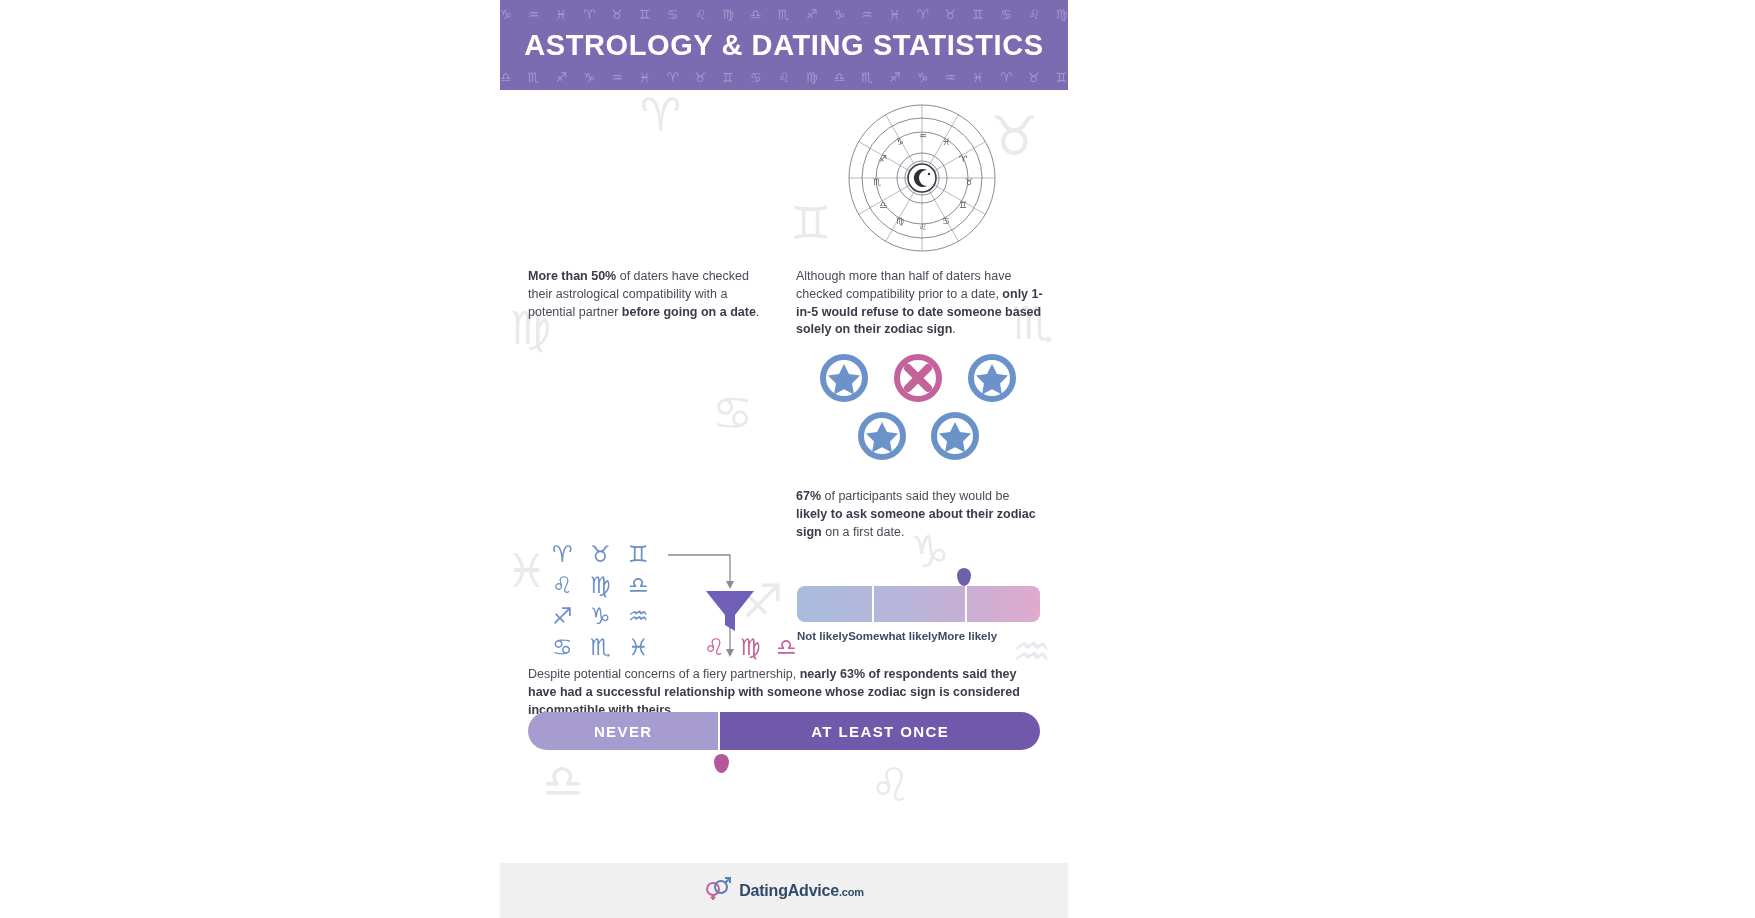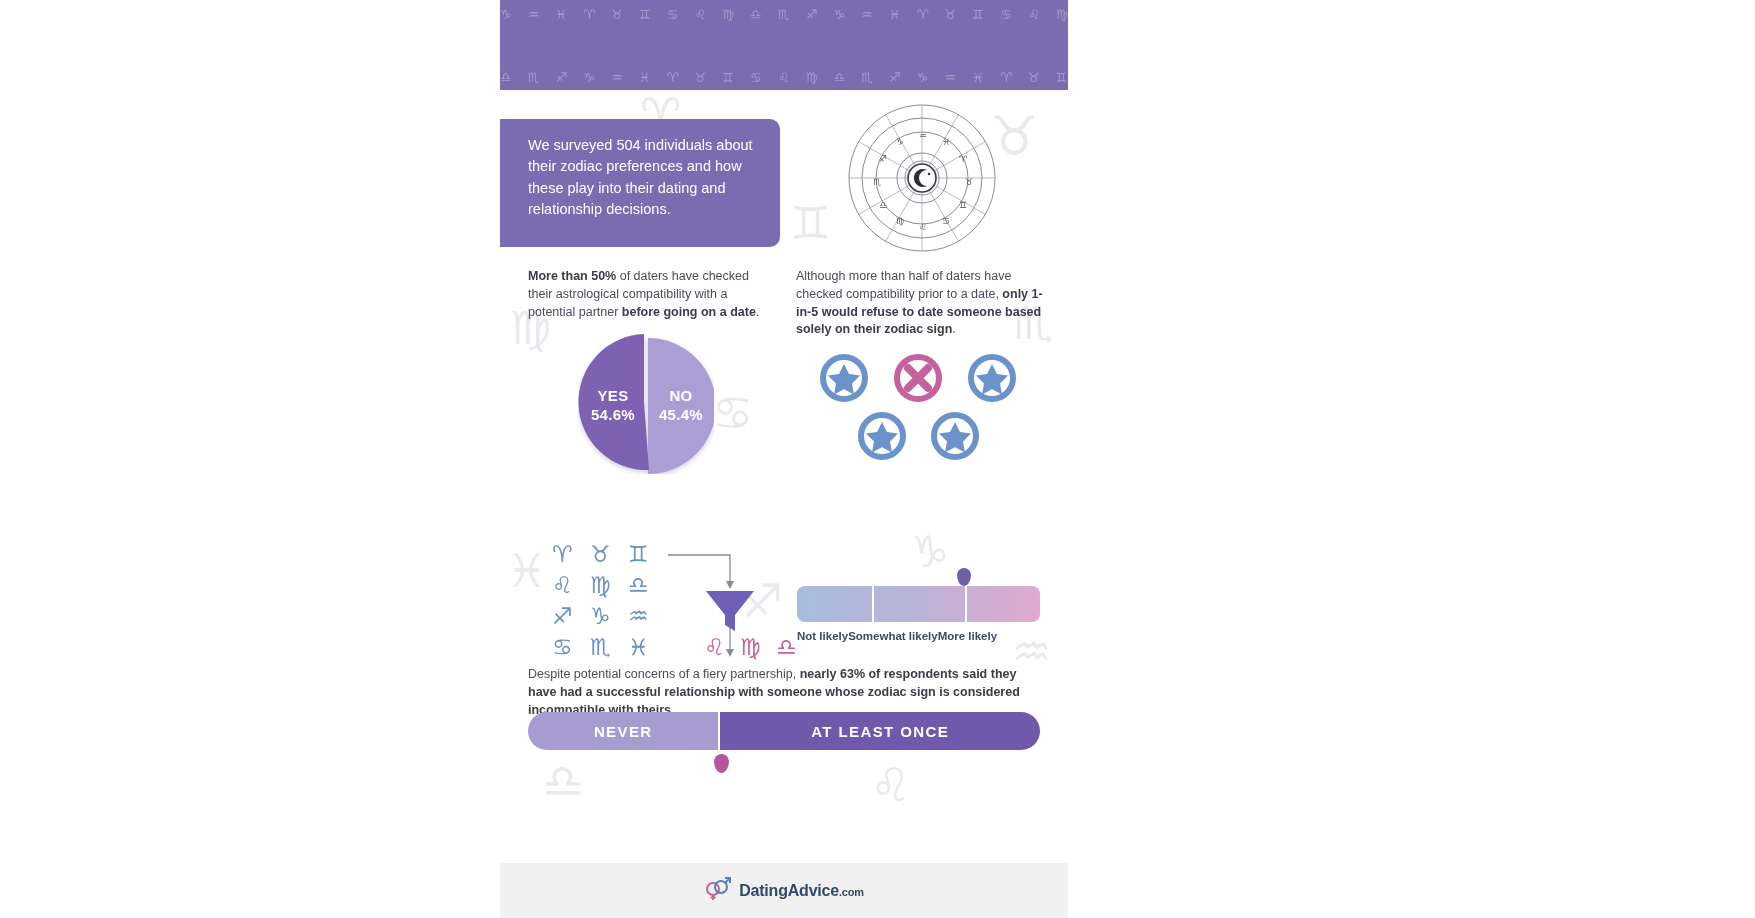--- a/index.html
+++ b/index.html
@@ -173,39 +173,37 @@
   .footer-text .tld { font-size: 11px; font-weight: bold; }
 </style>
 </head>
 <body>
 
 <div id="page">
   <div id="info">
 
     <div class="banner">
       <div class="zodiac-strip top">♑ ♒ ♓ ♈ ♉ ♊ ♋ ♌ ♍ ♎ ♏ ♐ ♑ ♒ ♓ ♈ ♉ ♊ ♋ ♌ ♍ ♎ ♏ ♐ ♑ ♒ ♓ ♈ ♉ ♊ ♋ ♌ ♍ ♎ ♏ ♐</div>
+      <div class="banner-title">ASTROLOGY &amp; DATING STATISTICS</div>
       <div class="zodiac-strip bottom">♎ ♏ ♐ ♑ ♒ ♓ ♈ ♉ ♊ ♋ ♌ ♍ ♎ ♏ ♐ ♑ ♒ ♓ ♈ ♉ ♊ ♋ ♌ ♍ ♎ ♏ ♐ ♑ ♒ ♓ ♈ ♉ ♊ ♋ ♌ ♍</div>
     </div>
 
     <div class="deco" style="left:140px;top:92px;font-size:46px;">♈</div>
     <div class="deco" style="left:490px;top:110px;font-size:54px;">♉</div>
     <div class="deco" style="left:290px;top:200px;font-size:46px;">♊</div>
     <div class="deco" style="left:10px;top:305px;font-size:46px;">♍</div>
     <div class="deco" style="left:212px;top:390px;font-size:46px;">♋</div>
     <div class="deco" style="left:512px;top:300px;font-size:46px;">♏</div>
     <div class="deco" style="left:6px;top:548px;font-size:46px;">♓</div>
     <div class="deco" style="left:242px;top:578px;font-size:46px;">♐</div>
     <div class="deco" style="left:410px;top:530px;font-size:44px;">♑</div>
     <div class="deco" style="left:512px;top:630px;font-size:44px;">♒</div>
     <div class="deco" style="left:42px;top:758px;font-size:46px;">♎</div>
     <div class="deco" style="left:370px;top:762px;font-size:46px;">♌</div>
 
-    <div class="intro-card">
-      <span>We surveyed 504 individuals about their zodiac preferences and how these play into their dating and relationship decisions.</span>
-    </div>
 
     <div class="wheel-wrap">
       <svg width="150" height="150" viewBox="0 0 150 150">
         <g fill="none" stroke="#6c6c7a" stroke-width="0.8">
           <circle cx="75" cy="75" r="73"></circle>
           <circle cx="75" cy="75" r="60"></circle>
           <circle cx="75" cy="75" r="46"></circle>
           <circle cx="75" cy="75" r="25"></circle>
           <circle cx="75" cy="75" r="17"></circle>
         </g>
@@ -238,41 +236,20 @@
     </div>
 
     <div class="para p1">
       <b>More than 50%</b><span> of daters have checked their astrological compatibility with a potential partner </span><b>before going on a date</b><span>.</span>
     </div>
 
     <div class="para p2">
       <span>Although more than half of daters have checked compatibility prior to a date, </span><b>only 1-in-5 would refuse to date someone based solely on their zodiac sign</b><span>.</span>
     </div>
 
-    <div class="pie-wrap">
-      <svg width="136" height="140" viewBox="0 0 136 140">
-        <defs>
-          <filter id="psh" x="-30%" y="-30%" width="170%" height="170%">
-            <feDropShadow dx="0" dy="2" stdDeviation="2.6" flood-color="#8d84a8" flood-opacity="0.42"></feDropShadow>
-          </filter>
-        </defs>
-        <g filter="url(#psh)">
-          <path d="M70 72 L70 4 A68 68 0 0 1 70 140 Z" fill="#ab9ed4"></path>
-          <path d="M66 68 L66 0 A68 68 0 1 0 71 136 L66 68 Z" fill="#7b62b0"></path>
-        </g>
-      </svg>
-      <div class="pie-label" style="left:4px;top:52px;width:62px;">
-        <span>YES</span>
-        <span class="pct">54.6%</span>
-      </div>
-      <div class="pie-label" style="left:72px;top:52px;width:62px;">
-        <span>NO</span>
-        <span class="pct">45.4%</span>
-      </div>
-    </div>
 
     <div class="stars-wrap">
       <div class="star-badge" style="left:8px;top:4px;">
         <svg width="52" height="52" viewBox="0 0 52 52">
           <circle cx="26" cy="26" r="21" fill="none" stroke="#6b93c9" stroke-width="6"></circle>
           <path d="M26 12 L31 22 L42 23.6 L34 31.4 L36 42.4 L26 37.2 L16 42.4 L18 31.4 L10 23.6 L21 22 Z" fill="#6b93c9"></path>
         </svg>
       </div>
       <div class="star-badge" style="left:82px;top:4px;">
         <svg width="52" height="52" viewBox="0 0 52 52">
@@ -323,20 +300,23 @@
         <path d="M60 36 L68 36 L64 44 Z" fill="#8a8a96"></path>
         <path d="M60 104 L68 104 L64 112 Z" fill="#8a8a96"></path>
         <path d="M40 46 L88 46 L69 70 L69 86 L59 80 L59 70 Z" fill="#6f5fb8"></path>
       </svg>
 
       <div class="zsign out" style="left:152px; top:93px;">♌</div>
       <div class="zsign out" style="left:188px; top:93px;">♍</div>
       <div class="zsign out" style="left:224px; top:93px;">♎</div>
     </div>
 
+    <div class="para p4">
+      <b>67%</b><span> of participants said they would be </span><b>likely to ask someone about their zodiac sign</b><span> on a first date.</span>
+    </div>
 
     <div class="scale-wrap">
       <div class="scale-pin"></div>
       <div class="scale-bar">
         <div class="scale-div" style="left:75px;"></div>
         <div class="scale-div" style="left:168px;"></div>
       </div>
       <div class="scale-caps">
         <span>Not likely</span>
         <span>Somewhat likely</span>

